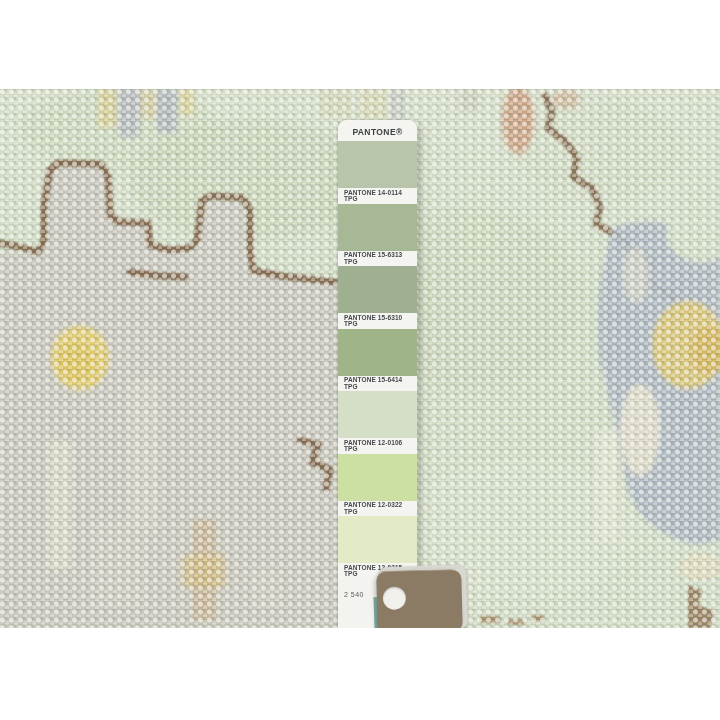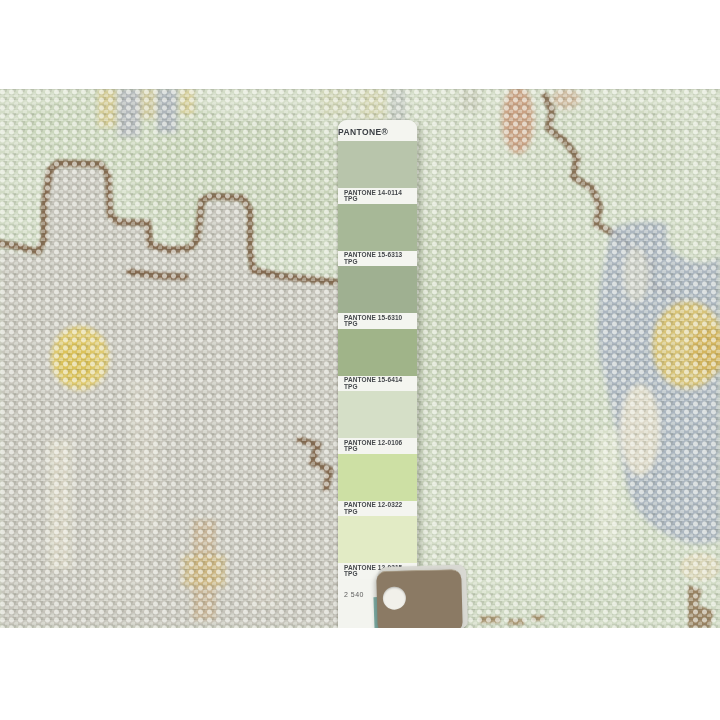--- a/index.html
+++ b/index.html
@@ -24,21 +24,21 @@
   }
   
   .strip{
     position:absolute;left:338px;top:31px;width:79px;height:508px;
     background:#f3f4ef;border-radius:9px 9px 2px 2px;
     box-shadow:3px 4px 8px rgba(55,60,45,0.30), -1px 0 2px rgba(55,60,45,0.12);
     display:flex;flex-direction:column;
   }
   .strip-head{
     height:21px;flex:0 0 21px;border-radius:9px 9px 0 0;background:#f4f5f0;
-    box-sizing:border-box;padding-top:7px;
+    text-align:center;box-sizing:border-box;padding-top:7px;
     font-size:8.5px;font-weight:700;letter-spacing:0.4px;color:#3c4045;
   }
   .swatch-unit{flex:0 0 62.5px;height:62.5px;display:flex;flex-direction:column;}
   .swatch-color{flex:1 1 auto;}
   .swatch-label{
     flex:0 0 15.5px;height:15.5px;background:#f4f5f0;box-sizing:border-box;
     padding:1.5px 0 0 6px;line-height:6.8px;overflow:hidden;
   }
   .swatch-code{display:block;font-size:6.5px;font-weight:700;color:#45484c;letter-spacing:0.1px;}
   .swatch-name{display:block;font-size:6px;color:#999f9d;}

